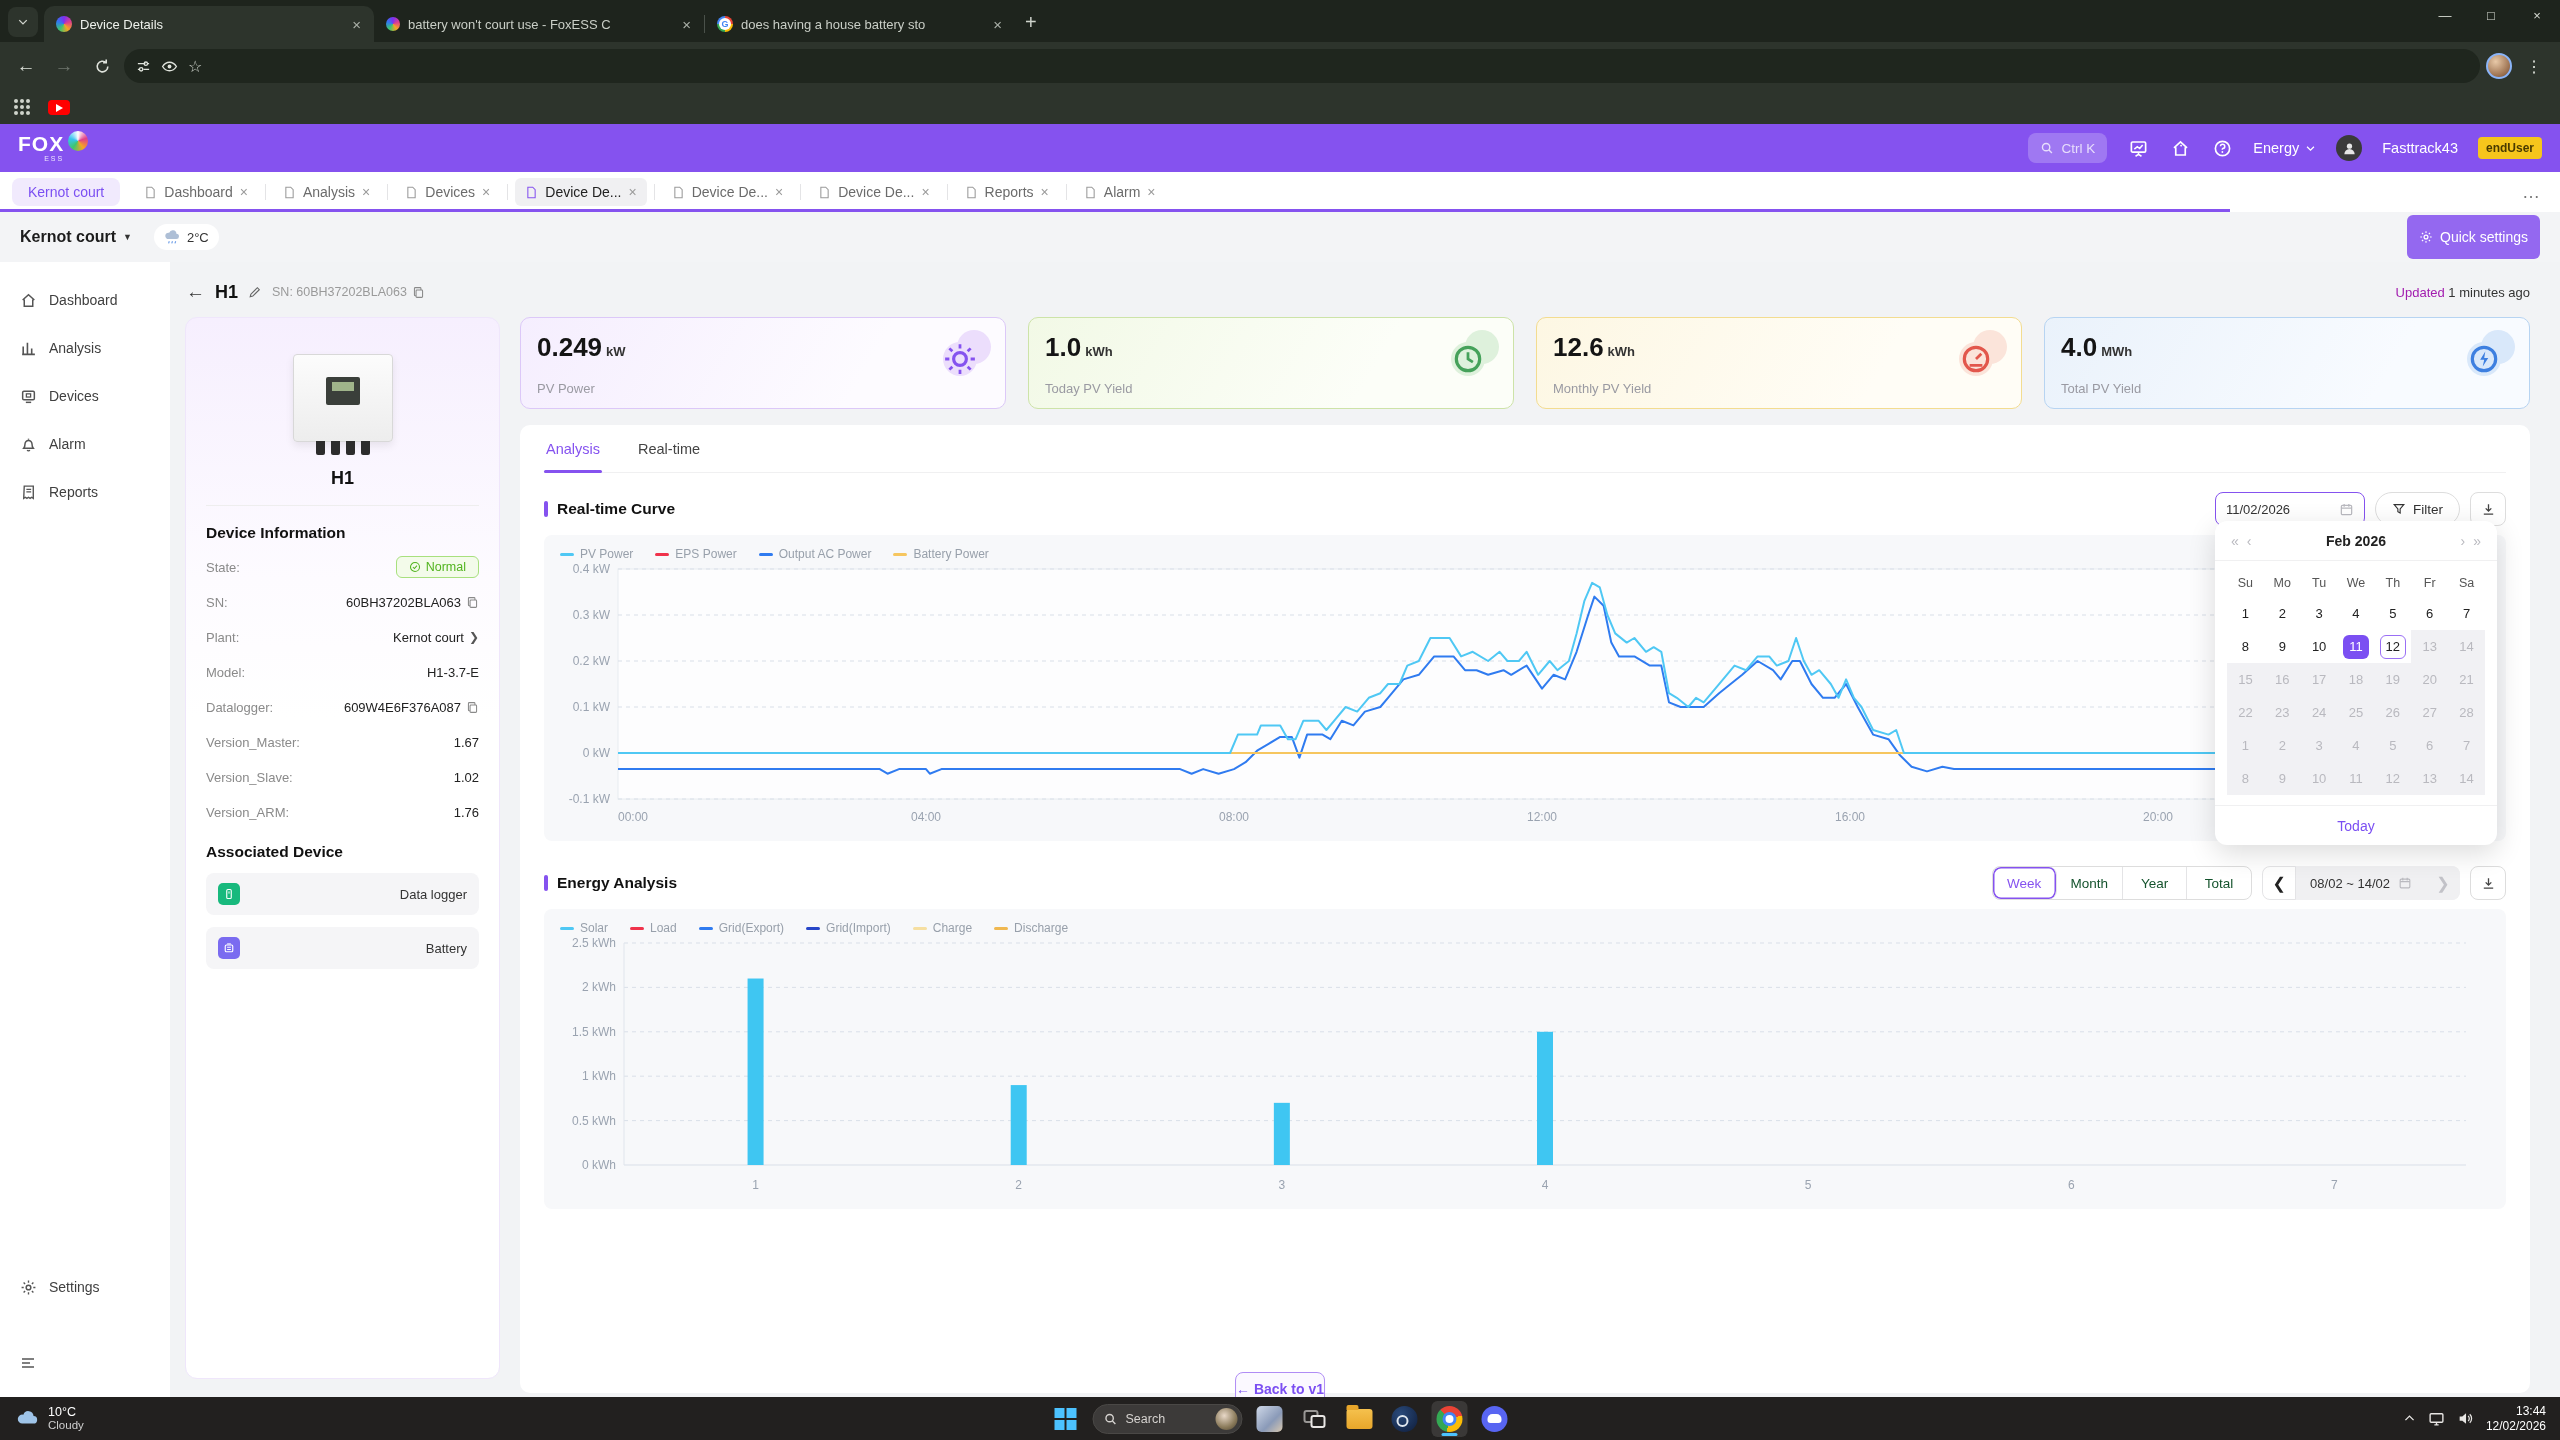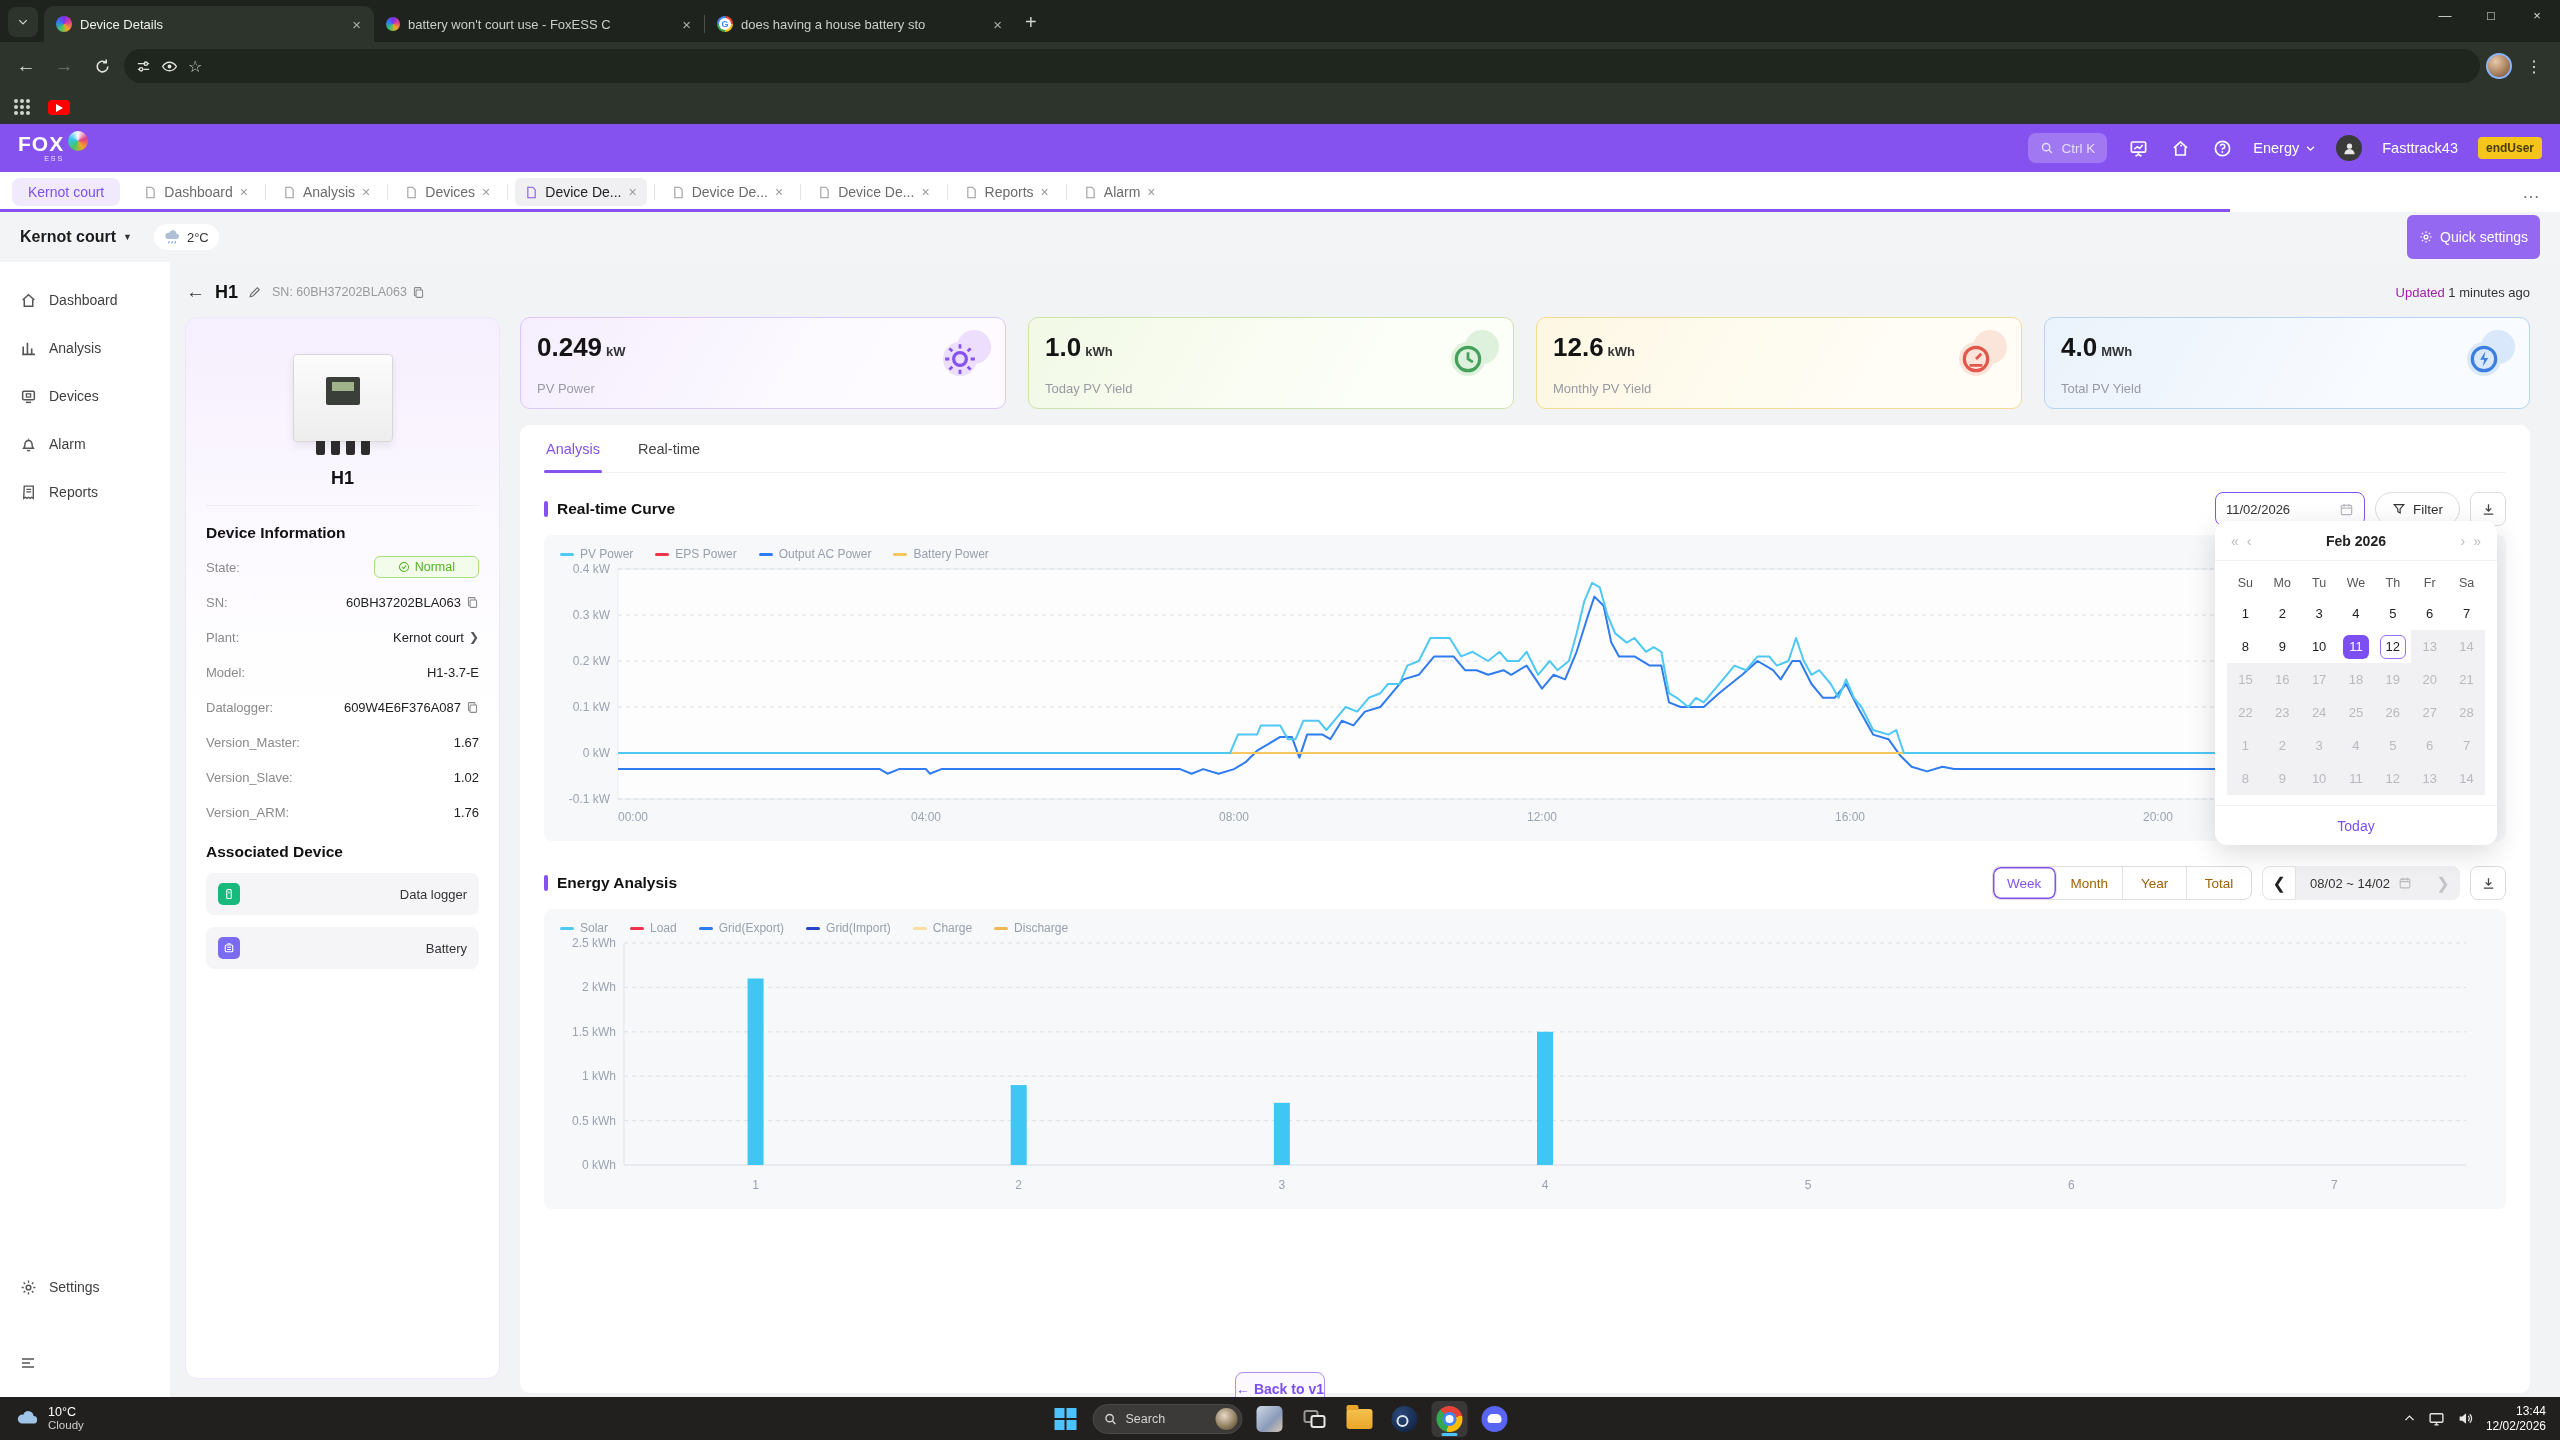--- a/index.html
+++ b/index.html
@@ -91,21 +91,21 @@
   .inverter .scr { position:absolute; left:50%; top:22px; transform:translateX(-50%); width:34px; height:28px; background:#3a3f3a; border-radius:2px; }
   .inverter .scr::after { content:""; position:absolute; left:6px; top:5px; width:22px; height:9px; background:#9fb48a; }
   .inverter .ports { position:absolute; left:50%; bottom:-14px; transform:translateX(-50%); display:flex; gap:6px; }
   .inverter .ports i { width:9px; height:14px; background:#2c2c2c; border-radius:0 0 2px 2px; }
   .dp-name { text-align:center; font-size:18px; font-weight:bold; color:#111; margin-top:26px; }
   .dp-hr { border:none; border-top:1px solid #eee; margin:16px 0 0; }
   .dp-sec { font-size:15.5px; font-weight:bold; color:#111; margin-top:18px; }
   .dp-row { display:flex; align-items:center; justify-content:space-between; height:34px; font-size:13px; margin-top:1px;gap:40px; }
   .dp-row .lb { color:#8a8a8a; }
   .dp-row .vl { color:#222; display:flex; align-items:center; gap:5px; }
-  .badge-normal { display:flex; align-items:center; gap:5px; color:#52b41f; border:1px solid #a8e07e; background:#f3fbea; font-size:12.5px; border-radius:6px; padding:3px 23px; }
+  .badge-normal { display:flex; align-items:center; gap:5px; color:#52b41f; border:1px solid #a8e07e; background:#f3fbea; font-size:12.5px; border-radius:6px; padding:3px 12px; }
   .copy-ic { color:#8a8a8a; }
   .chev { color:#555; font-size:12px; }
   .assoc-row { height:42px; background:#f5f5f7; border-radius:8px; display:flex; align-items:center; padding:0 12px; justify-content:space-between; margin-top:12px; }
   .assoc-ic { width:22px; height:22px; border-radius:5px; display:flex; align-items:center; justify-content:center; color:#fff; }
   .assoc-ic.green { background:#18b97d; }
   .assoc-ic.purple { background:#7a6bf0; }
   .assoc-lbl { font-size:13px; color:#333; }
 
   
   .cards { position:absolute; left:350px; top:55px; width:2010px; height:92px; display:flex; gap:22px; }
@@ -135,21 +135,21 @@
   .sec-right { margin-left:auto; display:flex; align-items:center; gap:10px; }
   .date-input { width:150px; height:34px; border:1.5px solid #8552ef; border-radius:8px; display:flex; align-items:center; justify-content:space-between; padding:0 10px; font-size:13px; color:#333; background:#fff; }
   .date-input svg { color:#b9b9bf; }
   .btn-filter { height:34px; border:1px solid #ddd; border-radius:17px; background:#fff; display:flex; align-items:center; gap:7px; padding:0 16px; font-size:13.5px; color:#333; }
   .btn-dl { width:36px; height:34px; border:1px solid #ddd; border-radius:8px; background:#fff; display:flex; align-items:center; justify-content:center; color:#444; }
   .chart-box { margin-top:8px; background:#f7f8fa; border-radius:8px; padding:12px 16px 8px; }
   .legend { display:flex; gap:22px; align-items:center; }
   .legend .li { display:flex; align-items:center; gap:6px; font-size:12px; color:#98a0ab; }
   .legend .sw { width:14px; height:3px; border-radius:2px; }
   .seg-group { display:flex; height:34px; border:1px solid #ddd; border-radius:8px; overflow:hidden; background:#fff; }
-  .seg { min-width:64px; padding:0 14px; display:flex; align-items:center; justify-content:center; font-size:13.5px; color:#a16207; border-right:1px solid #e4e4e6; }
+  .seg { min-width:64px; padding:0 14px; display:flex; align-items:center; justify-content:center; font-size:13.5px; color:#14532d; border-right:1px solid #e4e4e6; }
   .seg:last-child { border-right:none; }
   .seg.active { color:#8552ef; box-shadow:inset 0 0 0 1.5px #8552ef; border-radius:8px; }
   .range-nav { display:flex; align-items:center; height:34px; background:#f0f0f2; border-radius:8px; overflow:hidden; }
   .range-nav .arrow { width:34px; height:34px; display:flex; align-items:center; justify-content:center; color:#222; background:#fff; border:1px solid #e4e4e6; border-radius:8px 0 0 8px; }
   .range-nav .arrow.next { border-radius:0 8px 8px 0; color:#c2c2c8; background:#f0f0f2; border:none; }
   .range-nav .rng { display:flex; align-items:center; gap:8px; padding:0 14px; font-size:13px; color:#333; }
   .range-nav .rng svg { color:#b9b9bf; }
 
   
   .calendar { position:absolute; left:2215px; top:521px; width:282px; background:#fff; border-radius:12px; box-shadow:0 8px 28px rgba(0,0,0,.14); z-index:50; padding-bottom:0; }

